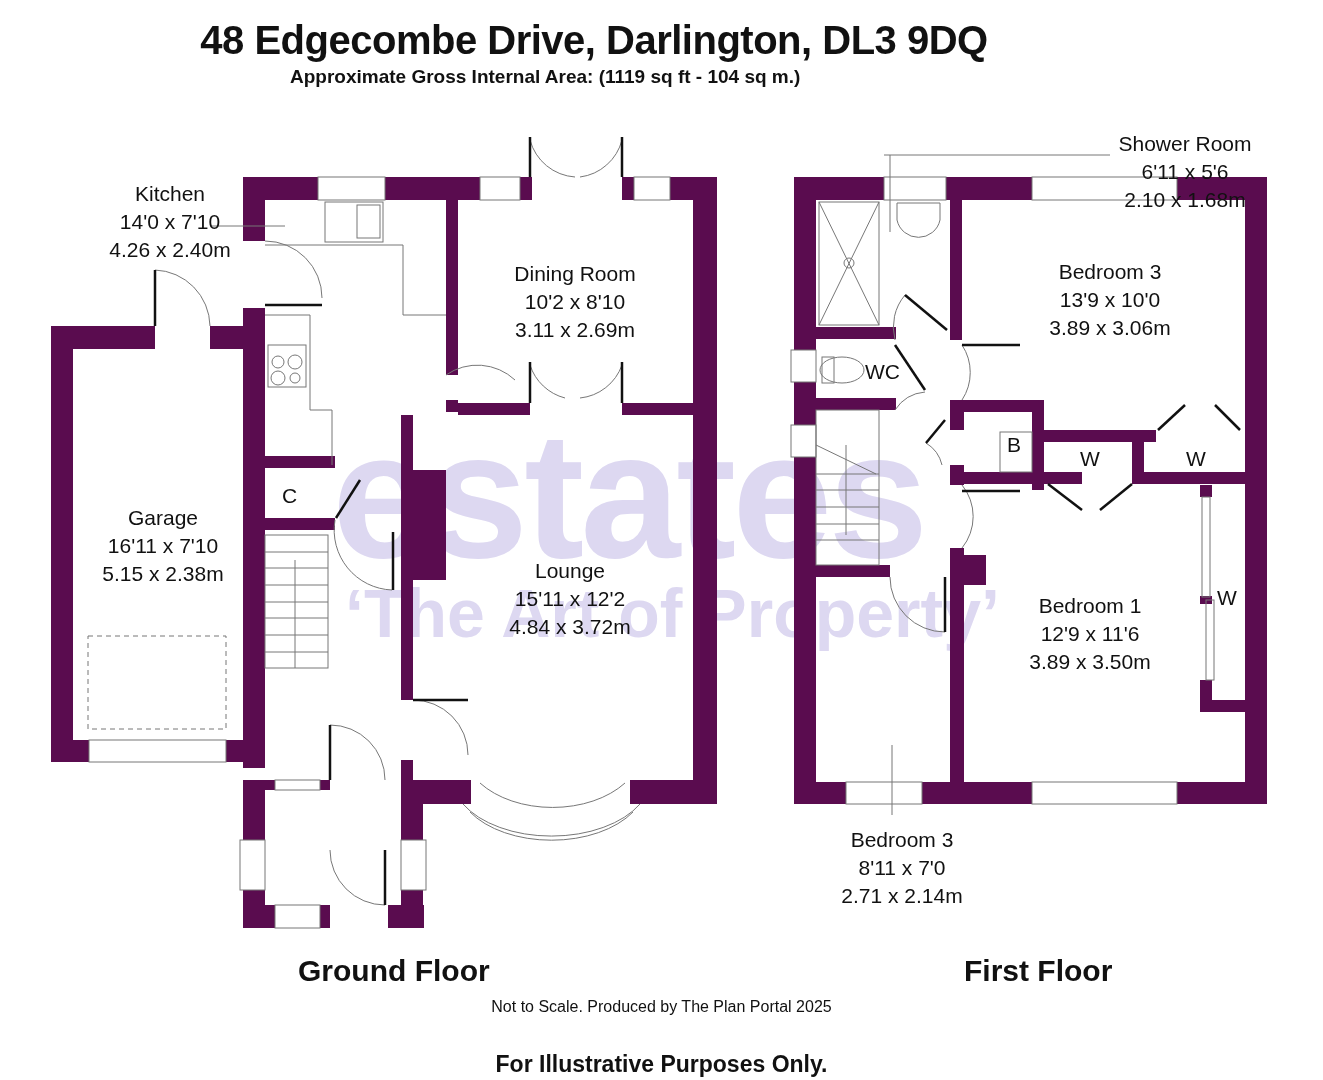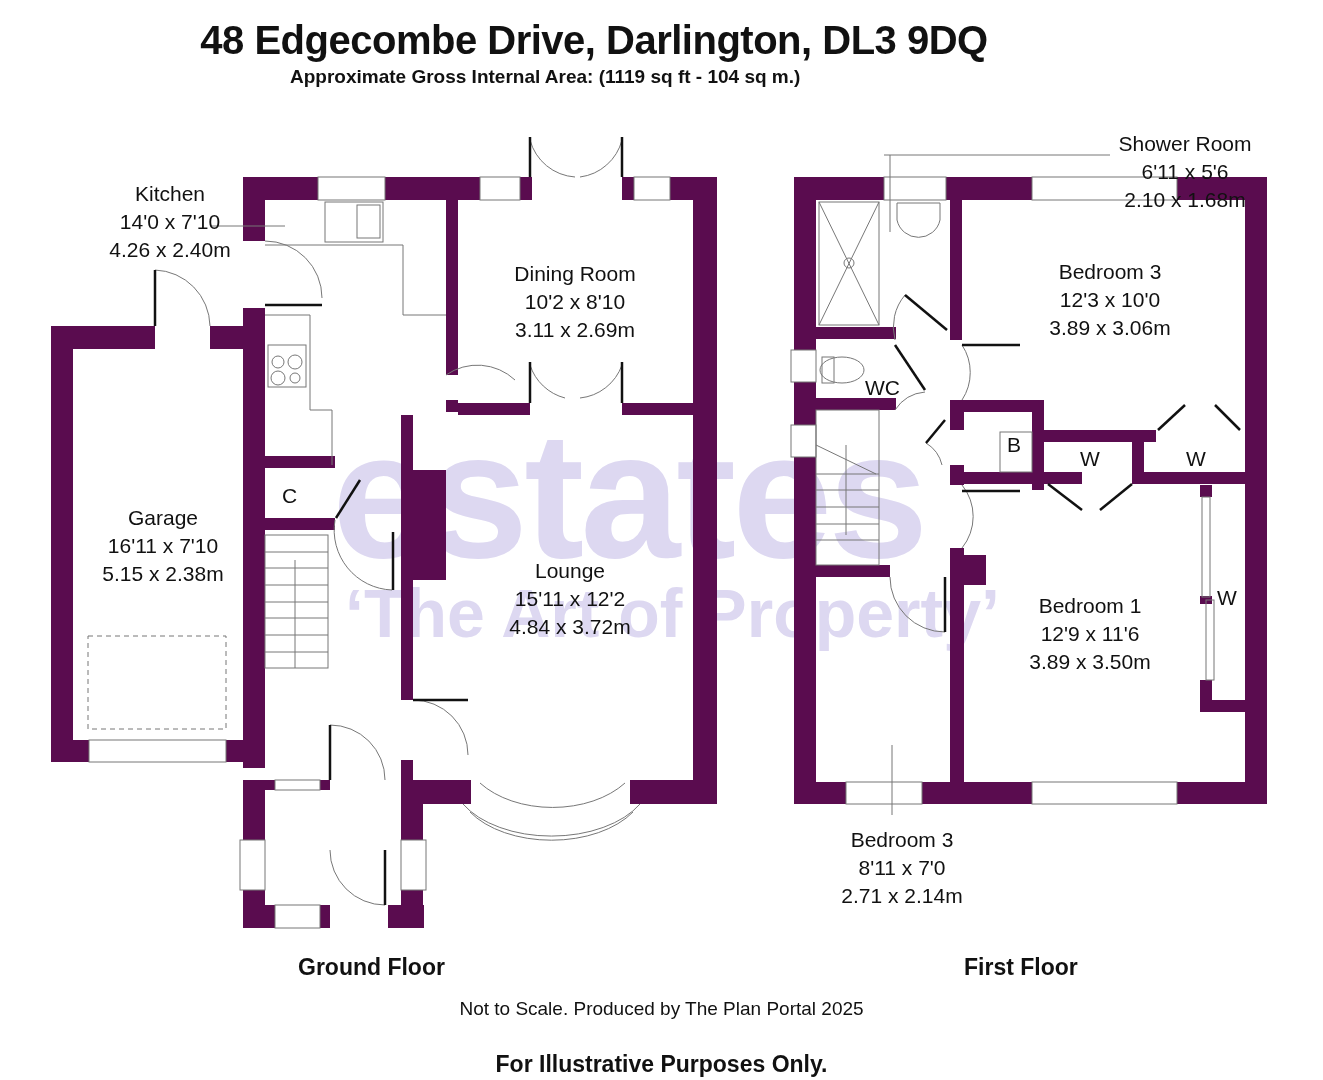--- a/index.html
+++ b/index.html
@@ -4,22 +4,22 @@
 <style>
   html, body { margin:0; padding:0; background:#ffffff; }
   body { width:1323px; height:1080px; position:relative; overflow:hidden;
          font-family:"Liberation Sans", sans-serif; color:#111; }
   .title { position:absolute; left:0; width:1188px; top:18px; text-align:center;
            font-weight:bold; font-size:40px; letter-spacing:-0.5px; }
   .subtitle { position:absolute; left:290px; top:66px; font-weight:bold; font-size:19px; }
   svg.plan { position:absolute; left:0; top:0; }
   .lbl { position:absolute; text-align:center; font-size:21px; line-height:28px; white-space:nowrap; }
   .lbl span { display:block; }
-  .floor { position:absolute; font-weight:bold; font-size:23px; }
-  .foot1 { position:absolute; left:0; width:1323px; top:998px; text-align:center; font-size:19px; }
+  .floor { position:absolute; font-weight:bold; font-size:30px; }
+  .foot1 { position:absolute; left:0; width:1323px; top:998px; text-align:center; font-size:16px; }
   .foot2 { position:absolute; left:0; width:1323px; top:1032px; text-align:center; font-size:23px; font-weight:bold;margin-top:19px; }
   .wm1 { position:absolute; left:310px; top:405px; font-size:180px; font-weight:bold; color:#ddd8f1;
          letter-spacing:-4px; line-height:180px;margin-left:22px; }
   .wm2 { position:absolute; left:345px; top:578px; font-size:68px; font-weight:bold; color:#ddd8f1;
          line-height:70px; white-space:nowrap; }
 </style>
 </head>
 <body>
 
 <div class="title">48 Edgecombe Drive, Darlington, DL3 9DQ</div>
@@ -246,34 +246,34 @@
 </div>
 <div class="lbl" style="left:282px; top:482px;">C</div>
 
 <div class="lbl" style="left:1095px; top:86px; width:180px;margin-top:44px;">
   <span>Shower Room</span>
   <span>6'11 x 5'6</span>
   <span>2.10 x 1.68m</span>
 </div>
 <div class="lbl" style="left:1020px; top:258px; width:180px;">
   <span>Bedroom 3</span>
-  <span>12'3 x 10'0</span>
+  <span>13'9 x 10'0</span>
   <span>3.89 x 3.06m</span>
 </div>
 <div class="lbl" style="left:1000px; top:592px; width:180px;">
   <span>Bedroom 1</span>
   <span>12'9 x 11'6</span>
   <span>3.89 x 3.50m</span>
 </div>
 <div class="lbl" style="left:812px; top:826px; width:180px;">
   <span>Bedroom 3</span>
   <span>8'11 x 7'0</span>
   <span>2.71 x 2.14m</span>
 </div>
-<div class="lbl" style="left:865px; top:374px;">WC</div>
+<div class="lbl" style="left:865px; top:358px;">WC</div>
 <div class="lbl" style="left:1007px; top:431px;">B</div>
 <div class="lbl" style="left:1080px; top:445px;">W</div>
 <div class="lbl" style="left:1186px; top:445px;">W</div>
 <div class="lbl" style="left:1217px; top:584px;">W</div>
 
 <div class="floor" style="left:298px; top:954px;">Ground Floor</div>
 <div class="floor" style="left:964px; top:954px;">First Floor</div>
 
 <div class="foot1">Not to Scale. Produced by The Plan Portal 2025</div>
 <div class="foot2">For Illustrative Purposes Only.</div>

